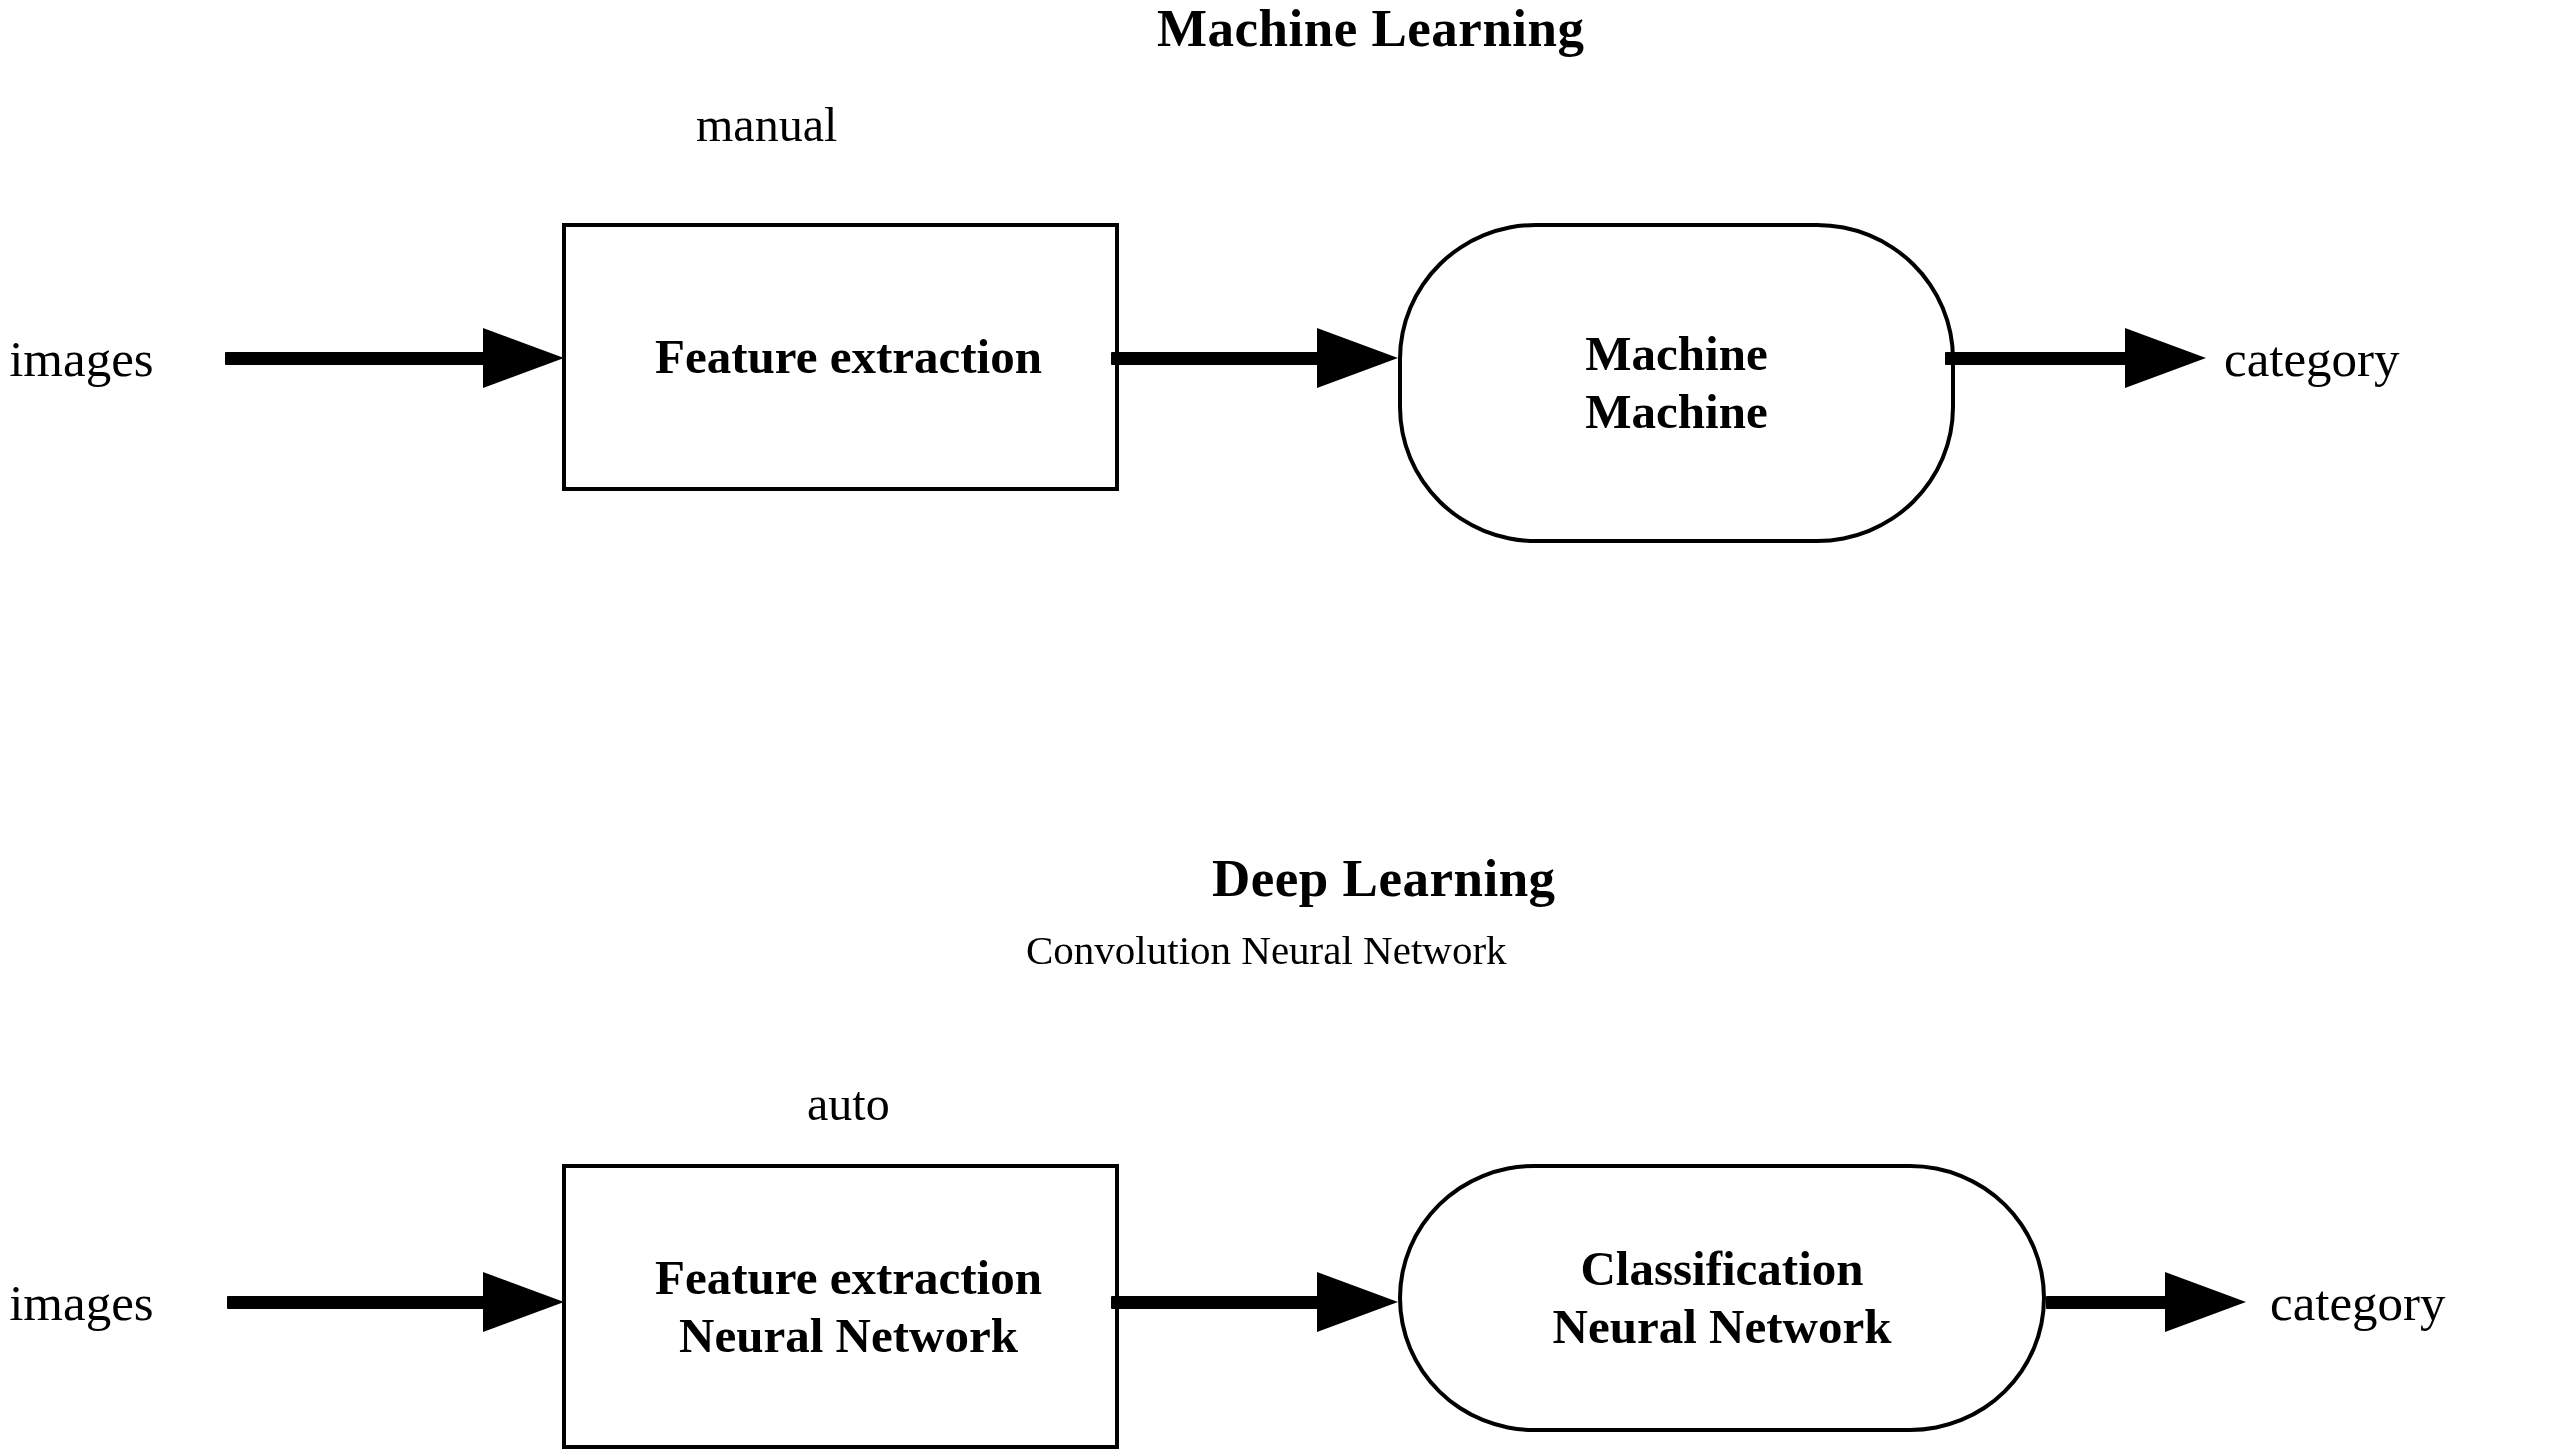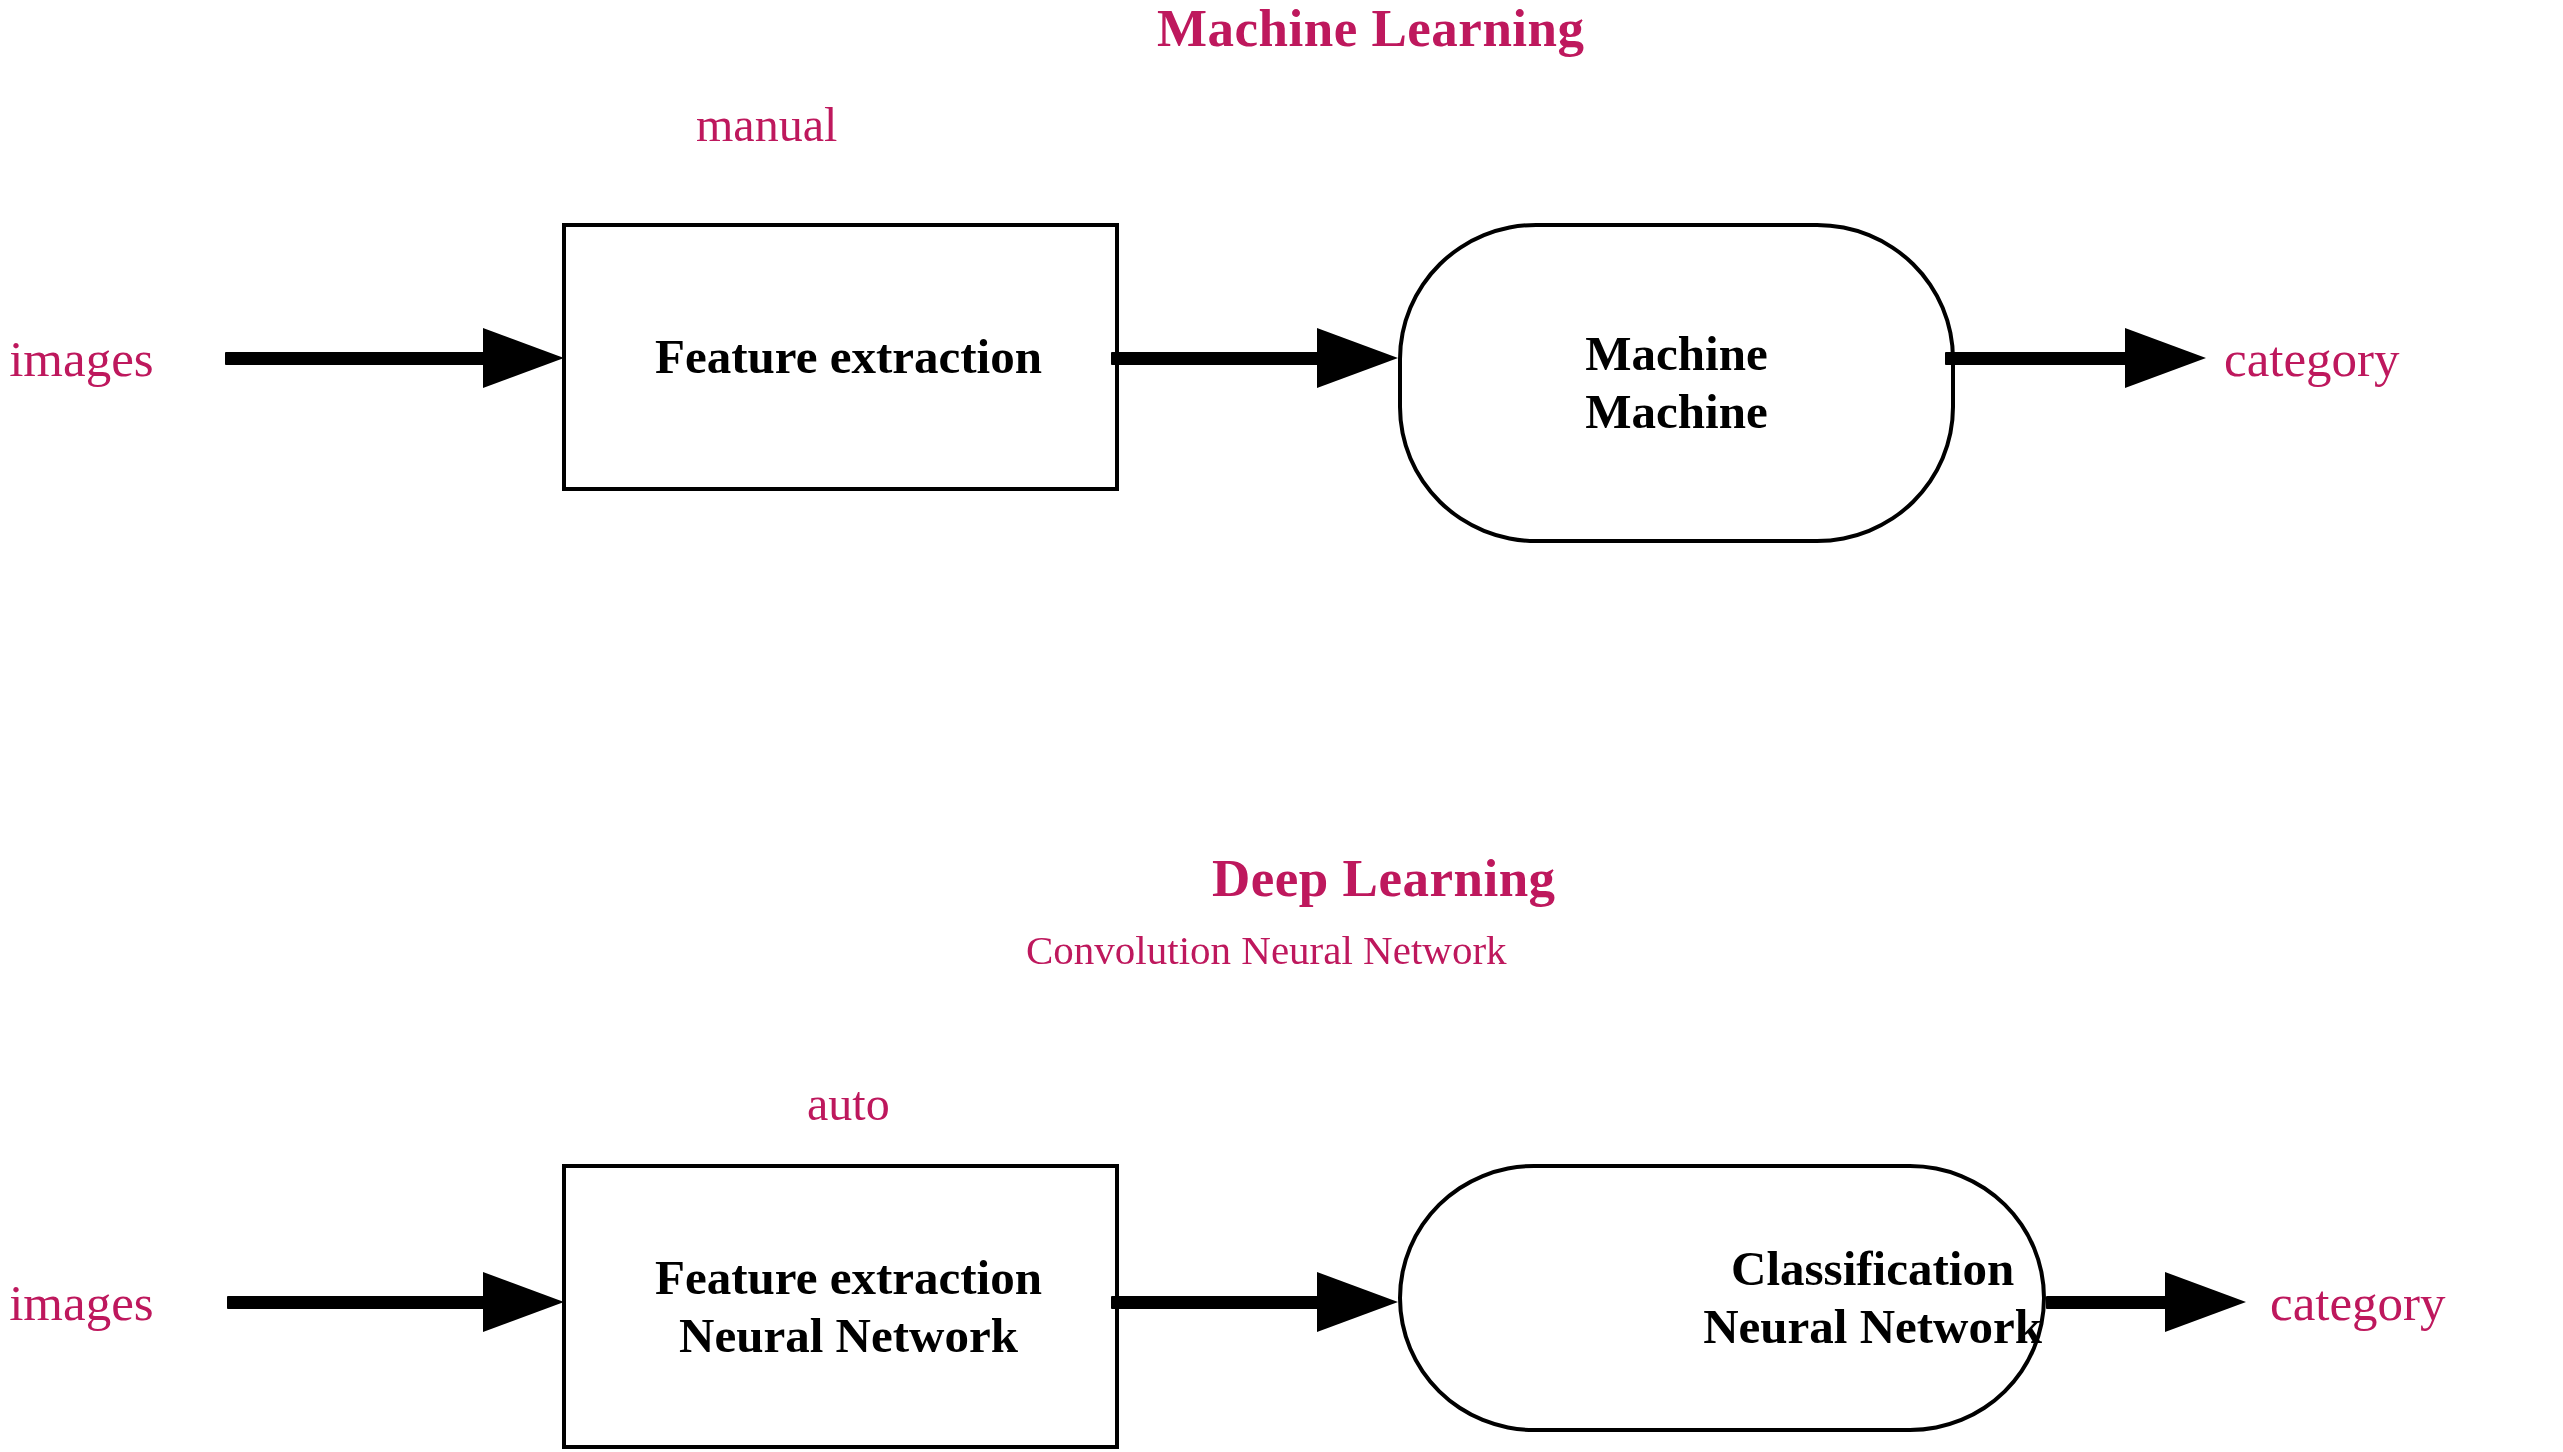--- a/index.html
+++ b/index.html
@@ -17,21 +17,21 @@
     width: 2563px;
     height: 1453px;
     background: #ffffff;
     overflow: hidden;
   }
 
   
   .txt {
     position: absolute;
     white-space: nowrap;
-    color: #be185d;
+    color: #000000;
     line-height: 1;
   }
   .section-title {
     font-weight: bold;
     font-size: 53px;
     letter-spacing: 0.5px;
   }
   .section-subtitle {
     font-weight: normal;
     font-size: 41px;
@@ -147,21 +147,21 @@
       <span>Feature extraction</span><br>
       <span>Neural Network</span>
     </div>
   </div>
 
   <div class="arrow" style="left:1111px; top:1302px; width:287px;">
     <div class="shaft" style="width:224px;"></div>
     <div class="head" style="left:206px;"></div>
   </div>
 
-  <div class="node round-node" style="left:1398px; top:1164px; width:648px; height:268px;justify-content:flex-end;">
+  <div class="node round-node" style="left:1398px; top:1164px; width:648px; height:268px;">
     <div class="node-label">
       <span>Classification</span><br>
       <span>Neural Network</span>
     </div>
   </div>
 
   <div class="arrow" style="left:2046px; top:1302px; width:204px;">
     <div class="shaft" style="width:138px;"></div>
     <div class="head" style="left:119px;"></div>
   </div>

